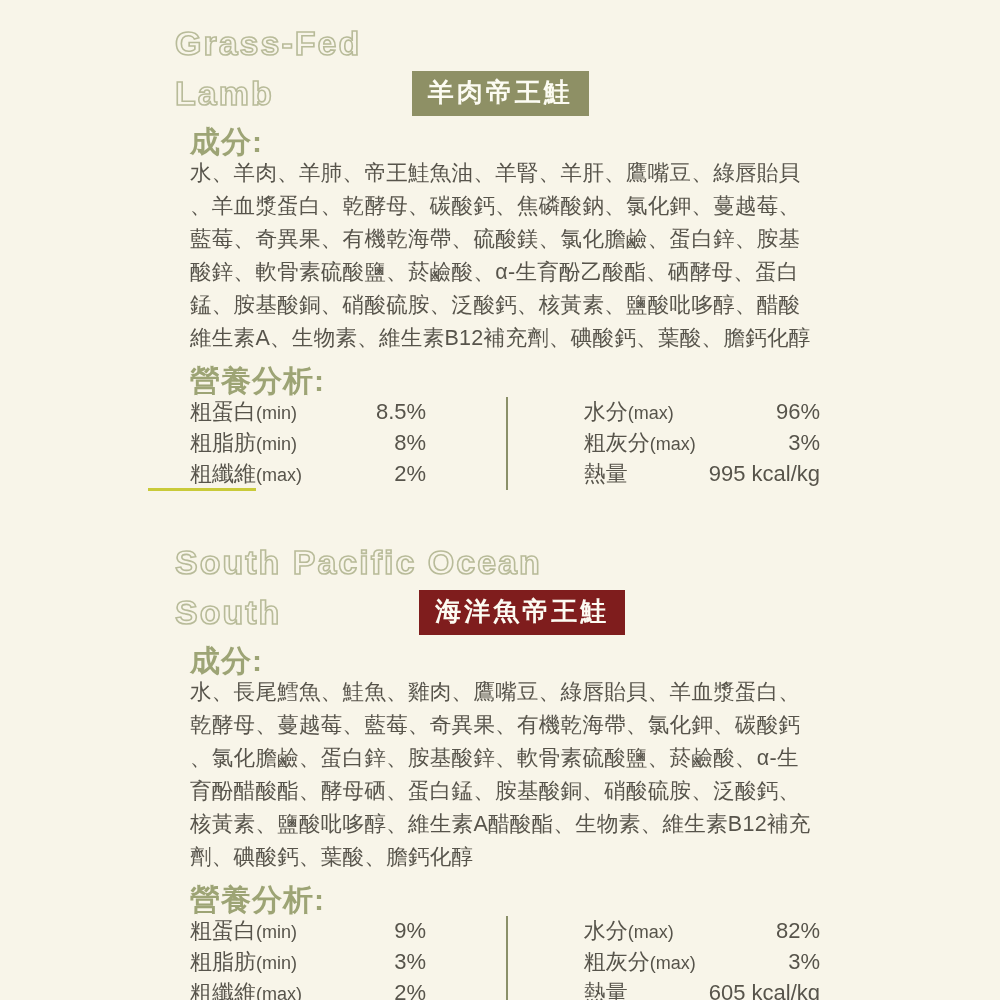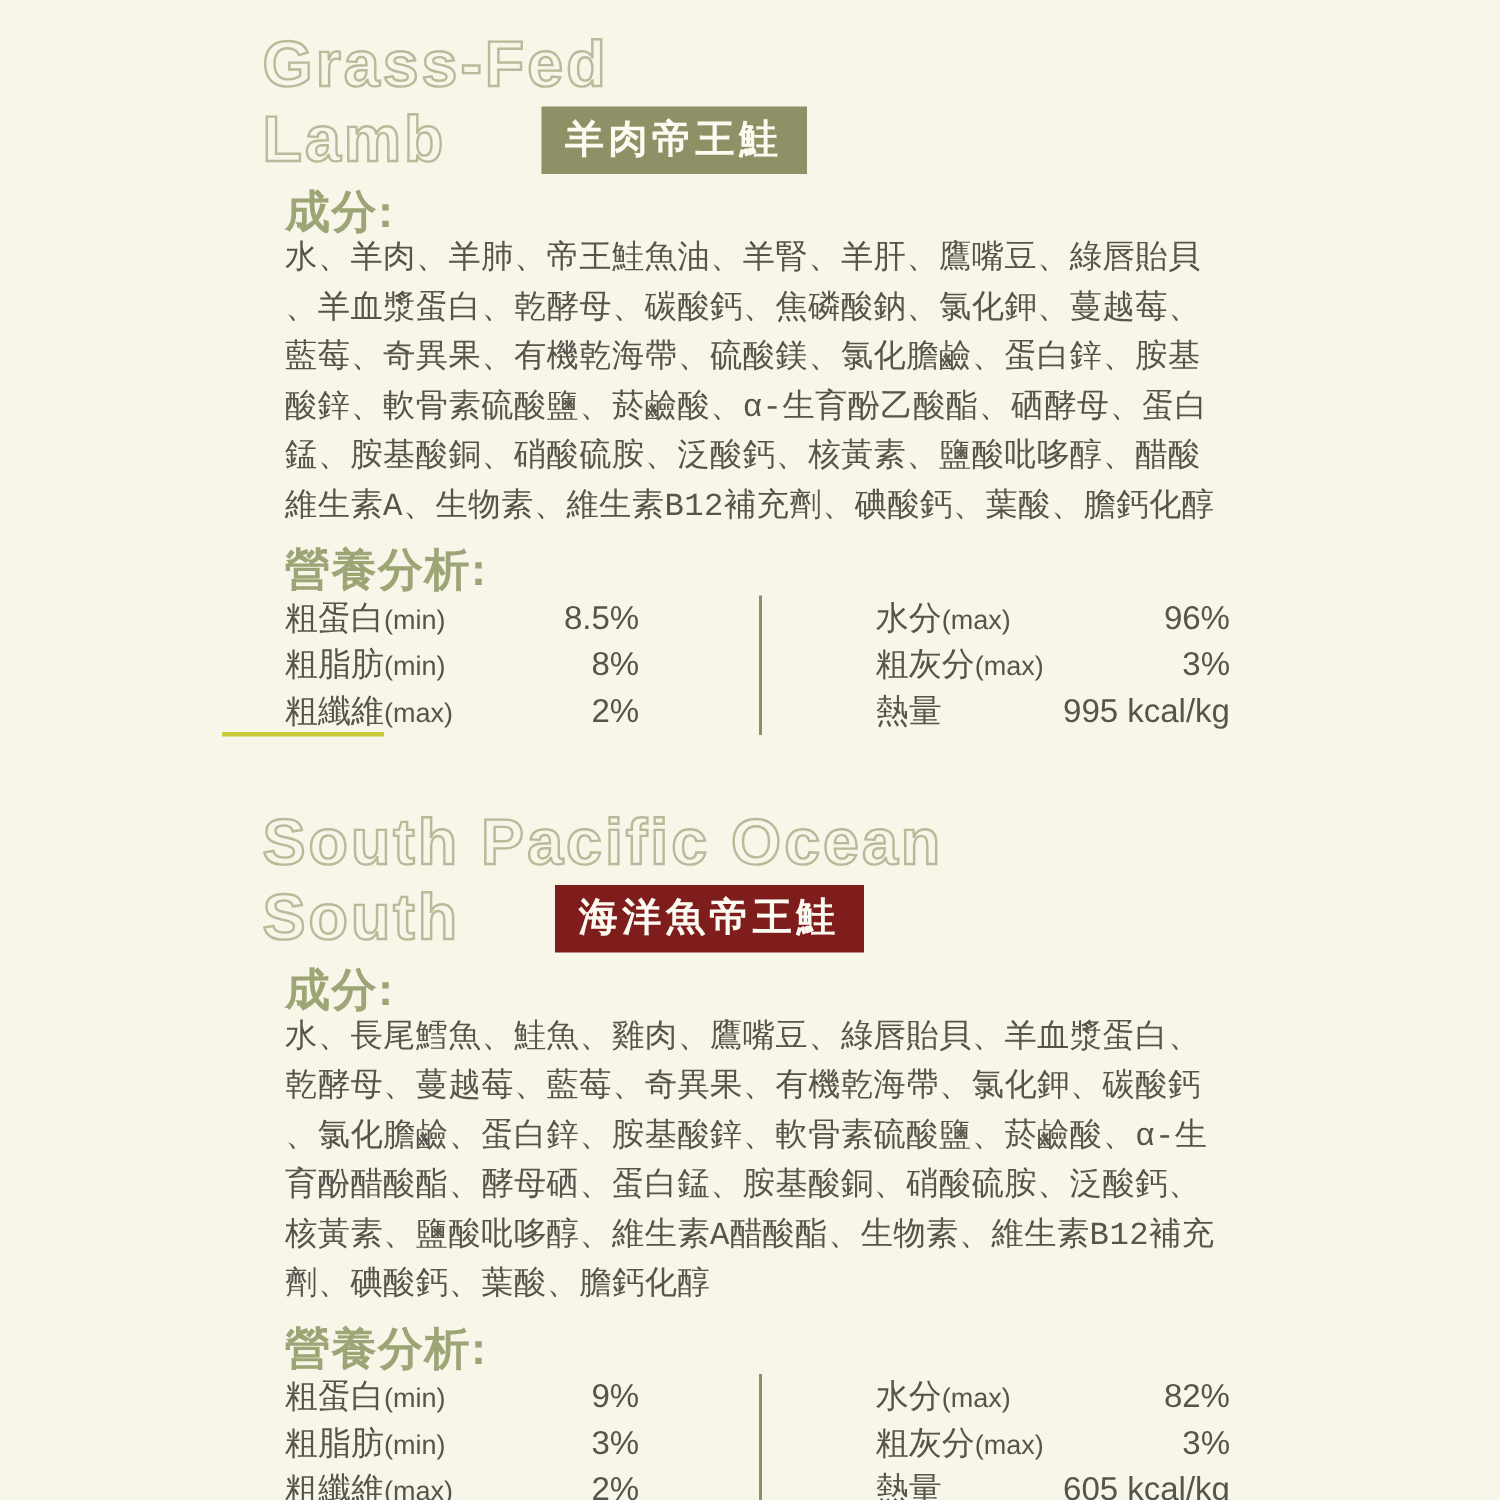--- a/index.html
+++ b/index.html
@@ -10,30 +10,30 @@
     color:#57544b;
     position:relative;
     overflow:hidden;
   }
   .section { position:absolute; left:175px; width:655px; }
   #section-lamb { top:20px; }
   #section-fish { top:539px; }
 
   .title-line {
     font-weight:bold;
-    font-size:43px;
+    font-size:34px;
     line-height:46px;
     letter-spacing:2px;
     color:transparent;
     -webkit-text-stroke:1.6px #b8bb99;
     white-space:nowrap;
   }
-  .title-row2 { display:flex; align-items:center; margin-top:4px; }
+  .title-row2 { display:flex; align-items:center; margin-top:4px;gap:44px; }
   .badge {
-    margin-left:63px;
+    margin-left:94px;
     padding:4px 16px 6px 16px;
     font-size:26px;
     font-weight:bold;
     letter-spacing:3px;
     color:#fcfbf2;
     white-space:nowrap;
   }
   .section-body { padding-left:15px; width:645px; }
   .sub-heading {
     margin-top:12px;
@@ -45,21 +45,20 @@
   }
   .ingredients {
     margin-top:2px;
     width:630px;
     font-size:21.5px;
     line-height:33px;
     letter-spacing:0.3px;
     line-break:anywhere;
     word-break:break-all;
     color:#57544b;
-    font-family:Liberation Mono, monospace;
   }
   .ntable { display:flex; margin-top:3px; align-items:stretch;gap:36px; }
   .ncol { width:272px; }
   .ncol-divider {
     width:2px;
     background:#8b9069;
     margin-left:44px;
     margin-right:40px;
     align-self:stretch;
   }

